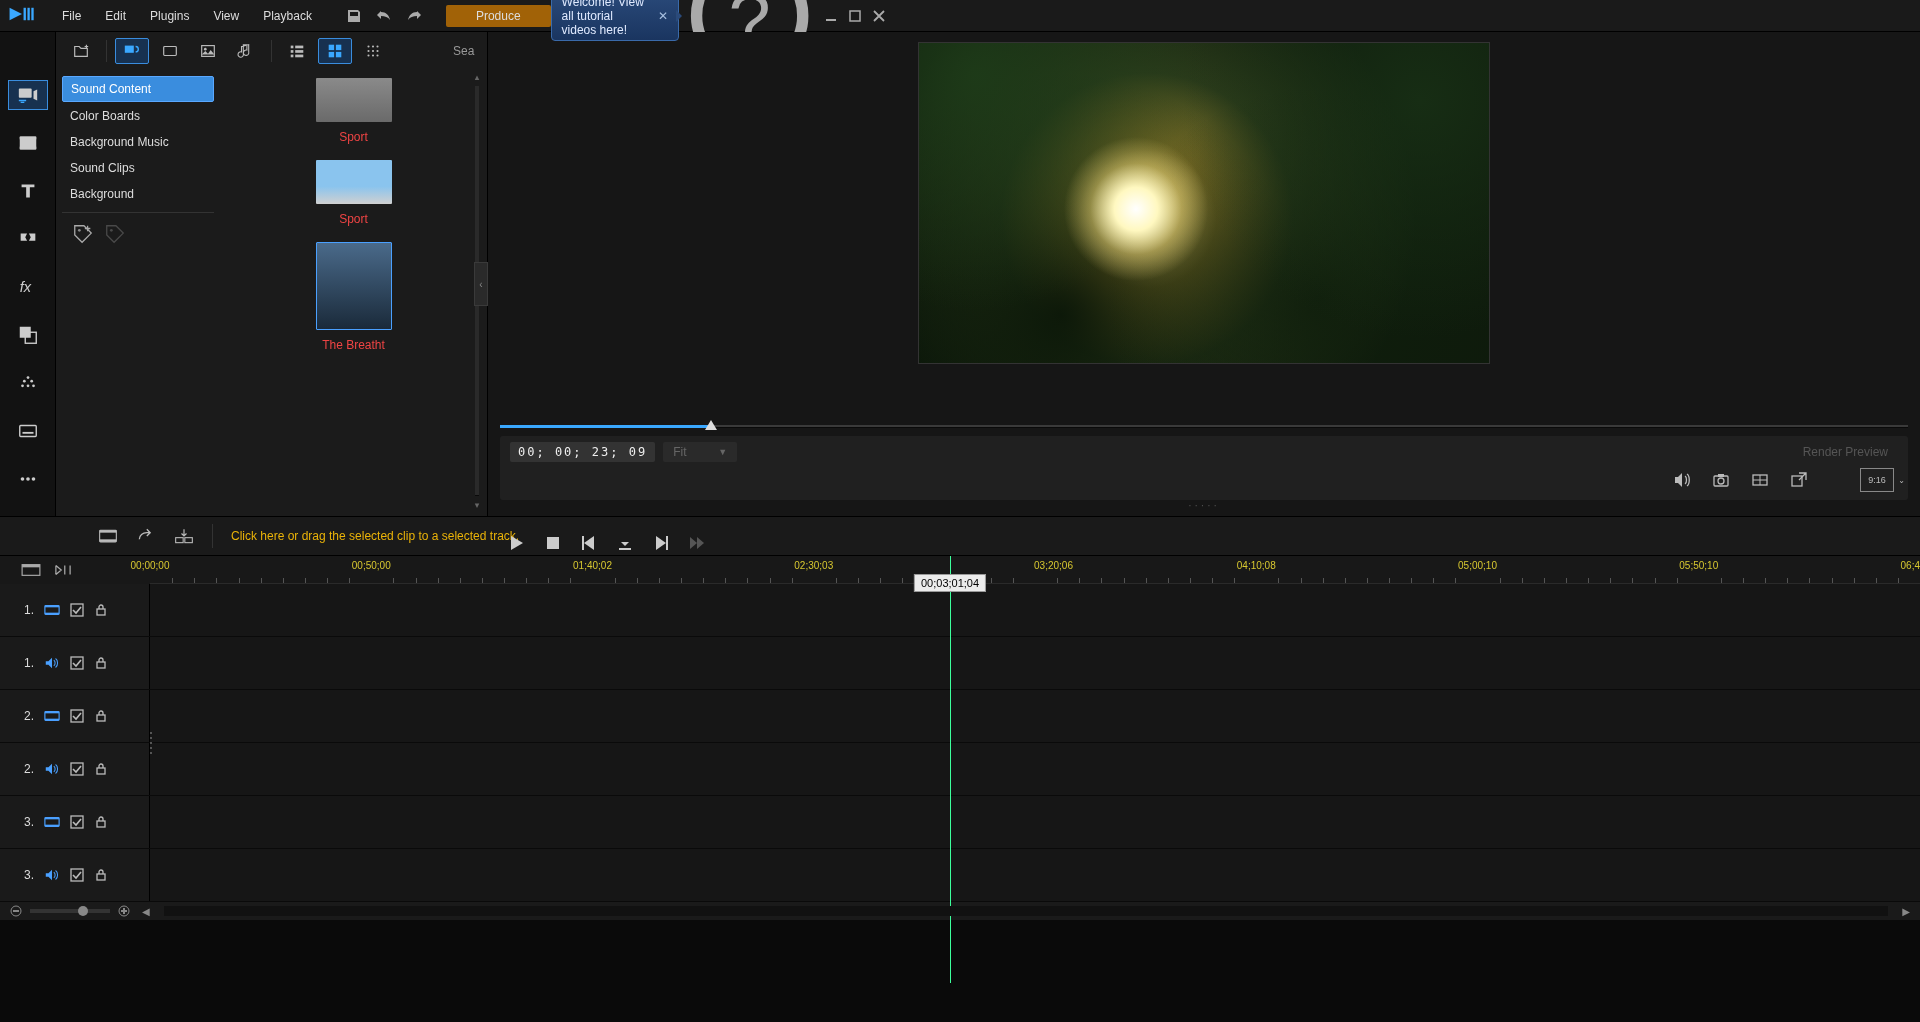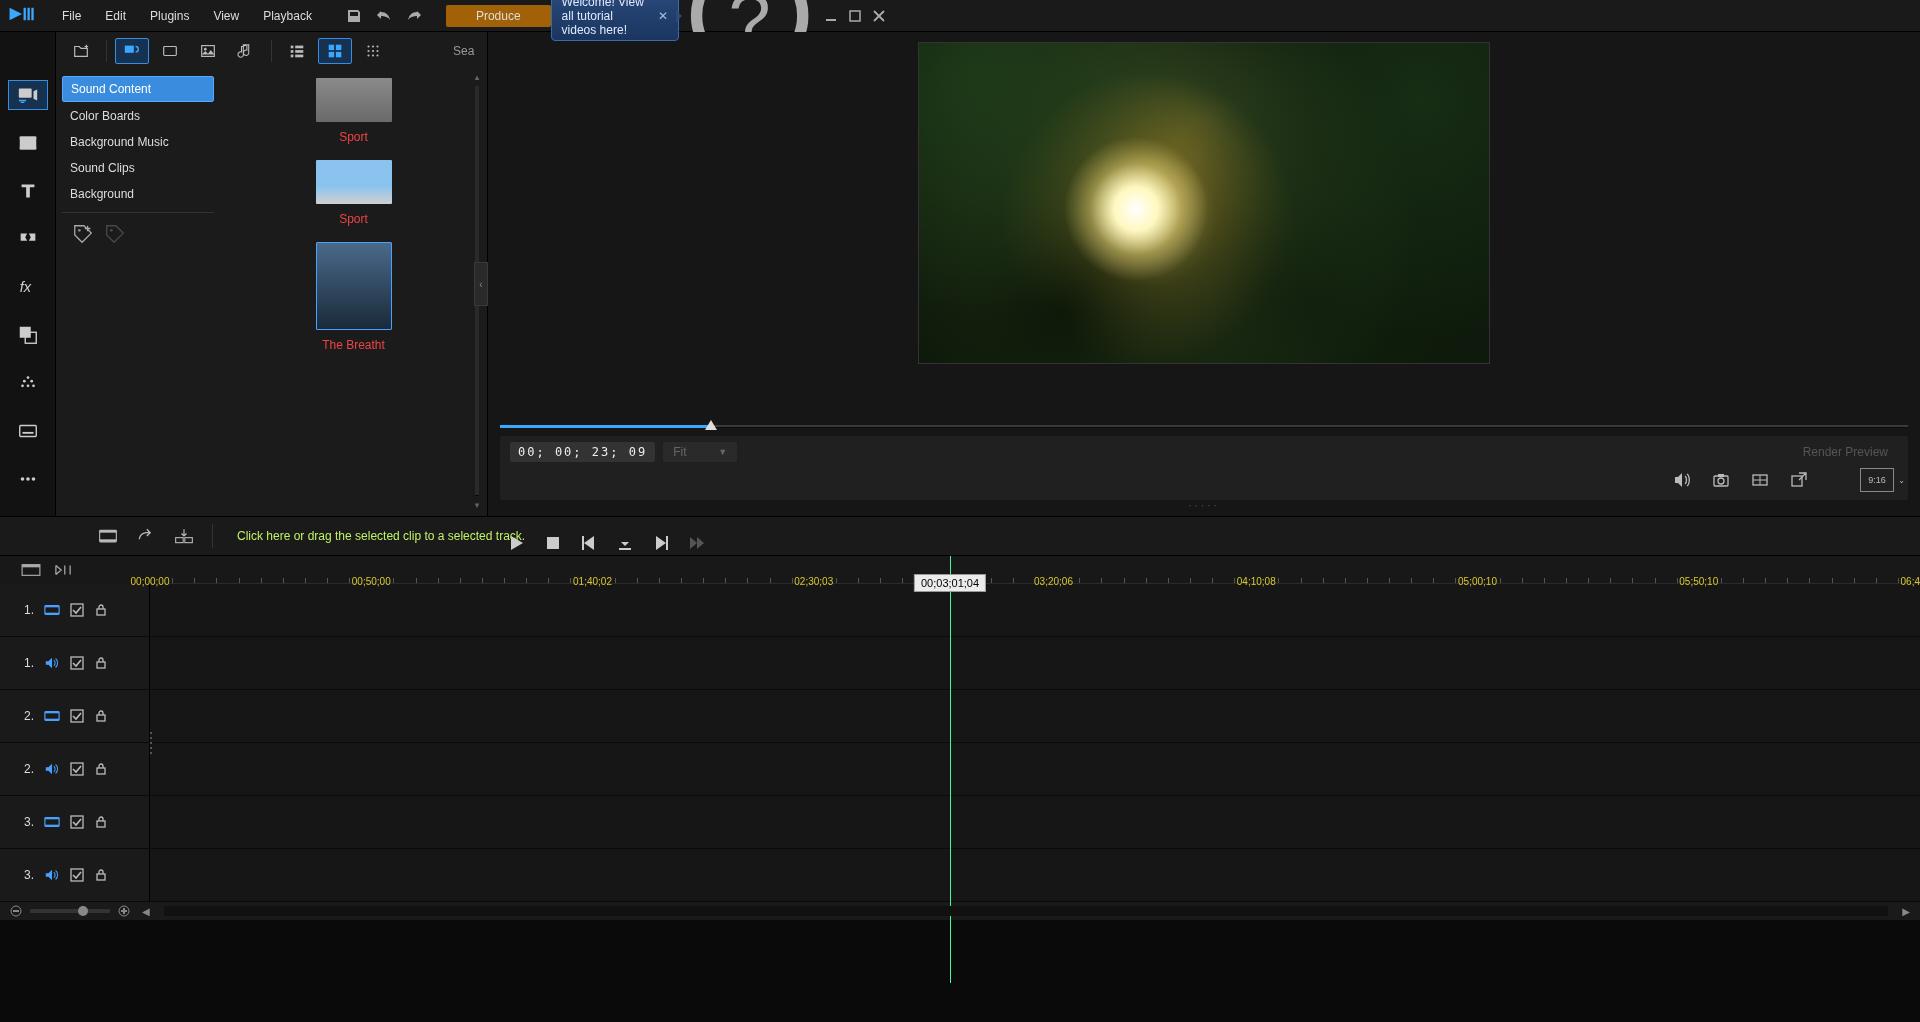--- a/index.html
+++ b/index.html
@@ -79,29 +79,29 @@
 .preview .ctrlbox { position:relative; }
 .preview .rightctrls { position:absolute; right:14px; bottom:8px; display:flex; gap:21px; align-items:center; }
 .preview .rightctrls svg { width:18px; height:18px; fill:#bbb; }
 .preview .aspect { width:34px; height:24px; border:1px solid #888; display:flex; align-items:center; justify-content:center; font-size:9px; color:#bbb; position:relative; }
 .preview .aspect .dd { position:absolute; right:-12px; font-size:8px; color:#bbb; }
 
 
 .actionbar { height:40px; background:#1a1a1a; display:flex; align-items:center; padding:0 24px; gap:18px; border-top:1px solid #000; border-bottom:1px solid #000; }
 .actionbar .sep { width:1px; height:24px; background:#333; }
 .actionbar svg { width:20px; height:18px; fill:#bbb; }
-.actionbar .hint { color:#bef264; margin-left:6px; }
+.actionbar .hint { color:#eab308; }
 
 
 .timeline { flex:1; display:flex; flex-direction:column; background:#121212; position:relative; }
 .tl-header { height:28px; display:flex; background:#181818; }
 .tl-header .trackhead-spacer { width:150px; display:flex; align-items:center; gap:10px; padding-left:20px; }
 .tl-header .trackhead-spacer svg { width:22px; height:16px; fill:#aaa; }
 .tl-ruler { flex:1; position:relative; border-bottom:1px solid #2a2a2a; }
-.tl-ruler .tick { position:absolute; top:4px; color:#d8c830; font-size:10px; transform:translateX(-50%);margin-top:16px; }
+.tl-ruler .tick { position:absolute; top:4px; color:#d8c830; font-size:10px; transform:translateX(-50%); }
 .tl-ruler .minor { position:absolute; bottom:0; width:1px; height:5px; background:#555; }
 .tl-ruler .playhead { position:absolute; top:0; bottom:-400px; width:1px; background:#3cff9c; }
 .tl-ruler .ph-time { position:absolute; top:18px; background:#ececec; color:#000; padding:2px 6px; font-size:11px; border:1px solid #999; transform:translateX(-50%); white-space:nowrap; }
 .tl-tracks { flex:1; overflow:hidden; }
 .track { height:53px; border-bottom:1px solid #0a0a0a; display:flex; }
 .track .head { width:150px; background:#1a1a1a; border-right:1px solid #000; display:flex; align-items:center; gap:10px; padding-left:24px; }
 .track .head .num { color:#ddd; }
 .track .head svg { width:16px; height:14px; fill:#4aa0ff; }
 .track .lane { flex:1; background:#161616; }
 .tl-bottom { height:18px; background:#1a1a1a; display:flex; align-items:center; padding:0 10px; gap:8px; }

